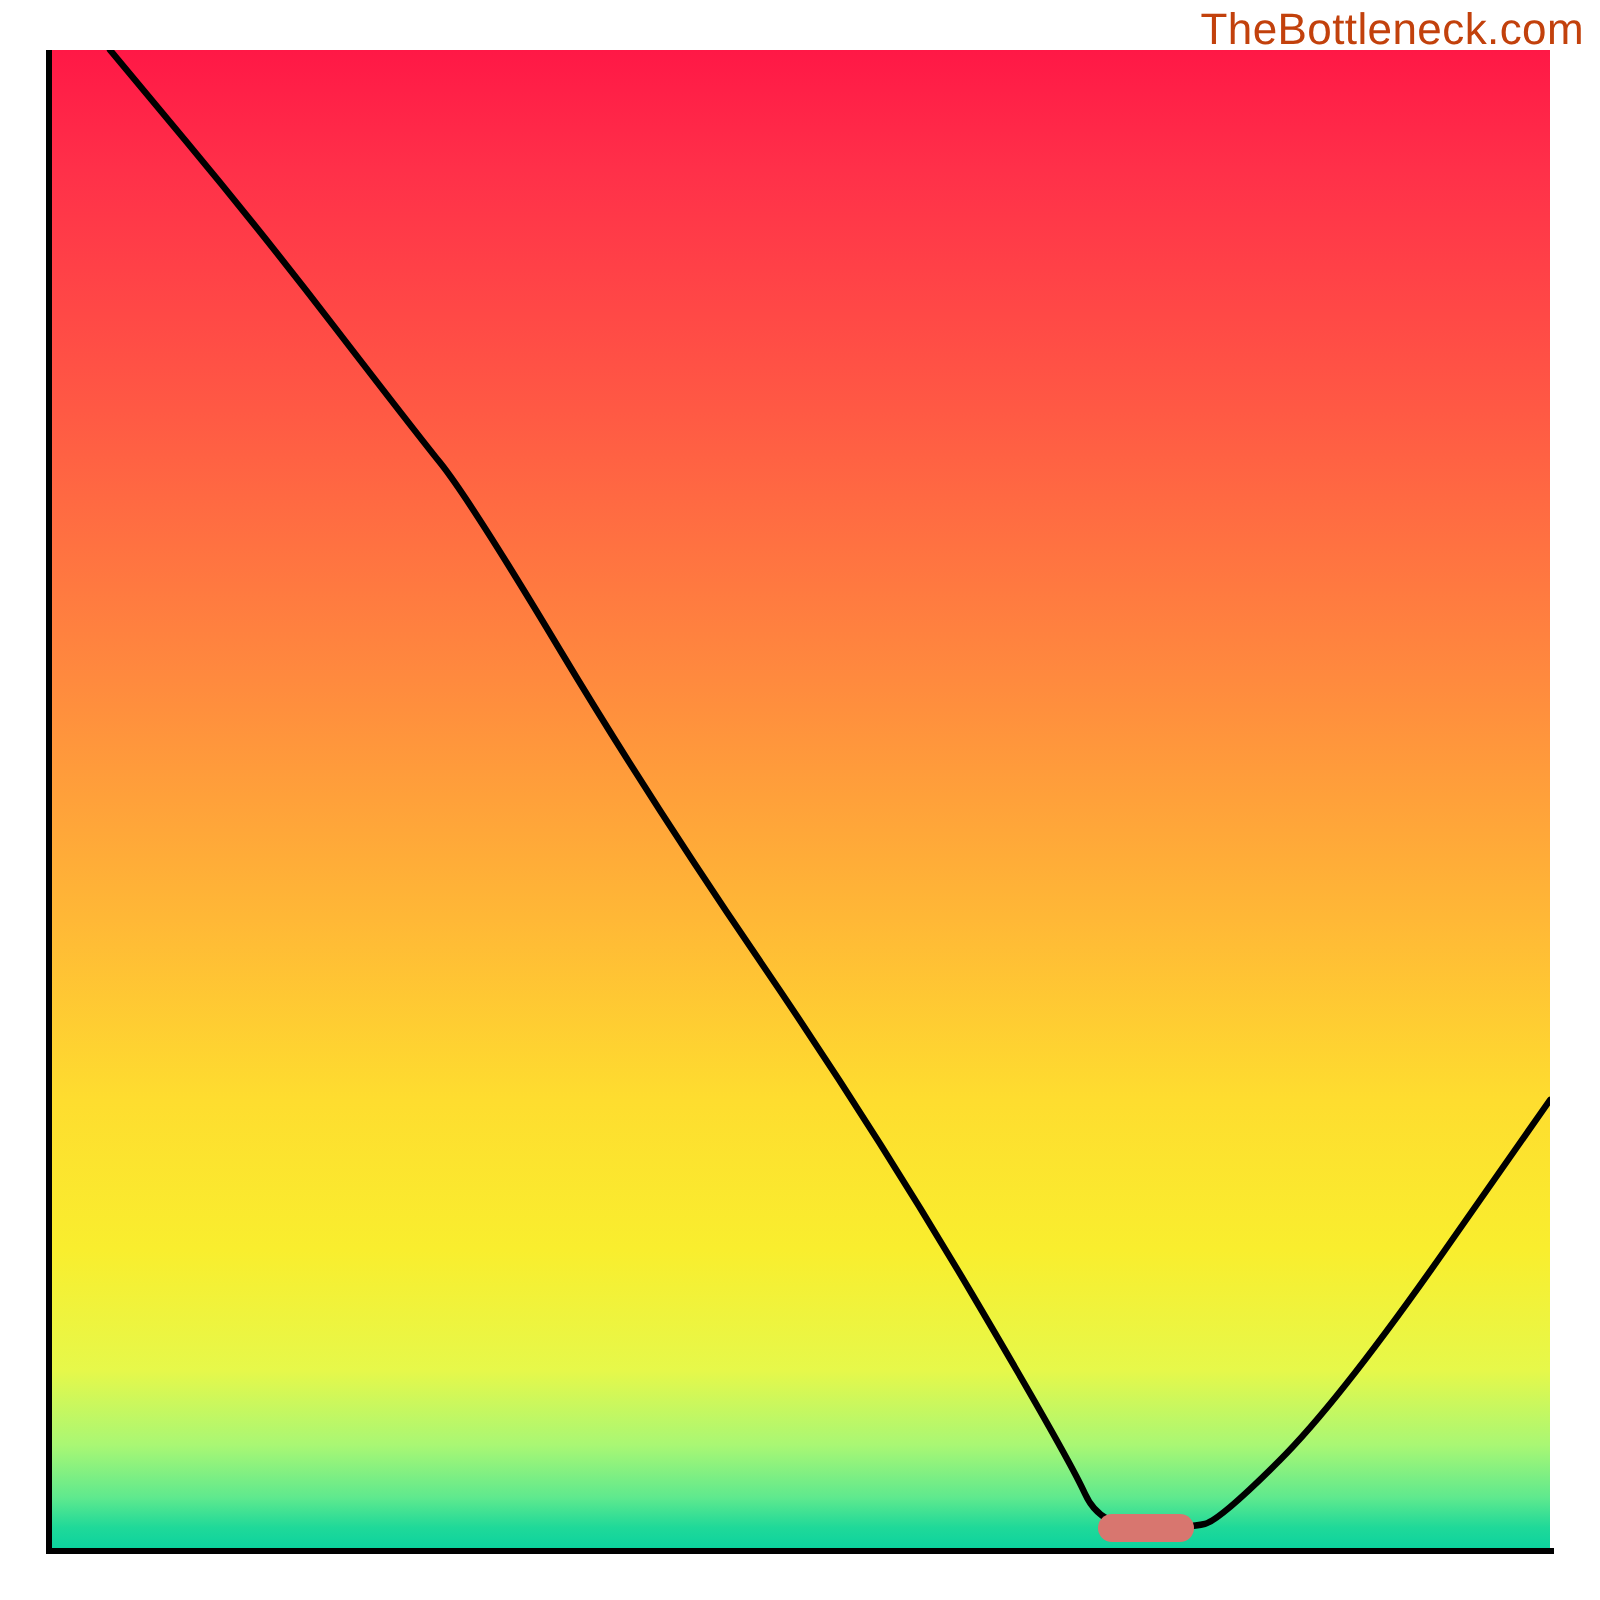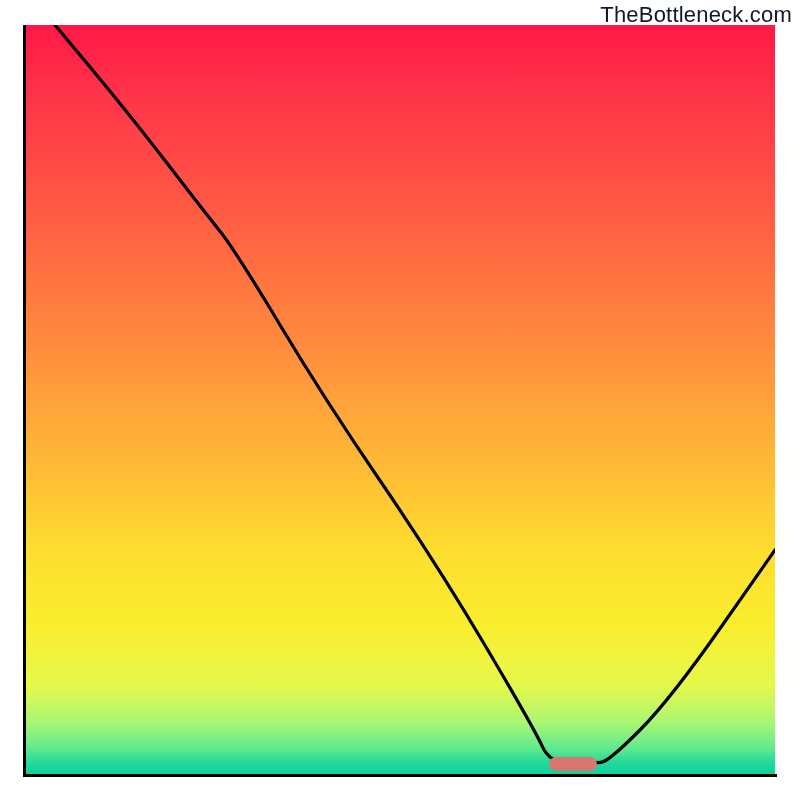--- a/index.html
+++ b/index.html
@@ -13,21 +13,21 @@
   }
   .canvas {
     position: relative;
     width: 800px;
     height: 800px;
   }
   .watermark {
     position: absolute;
     top: 2px;
     right: 8px;
-    color: #0f172a;
+    color: #c2410c;
     font-size: 22px;
     font-family: Arial, Helvetica, sans-serif;
     letter-spacing: 0.2px;
     z-index: 30;
     user-select: none;
   }
   .plot-area {
     position: absolute;
     left: 25px;
     top: 25px;

